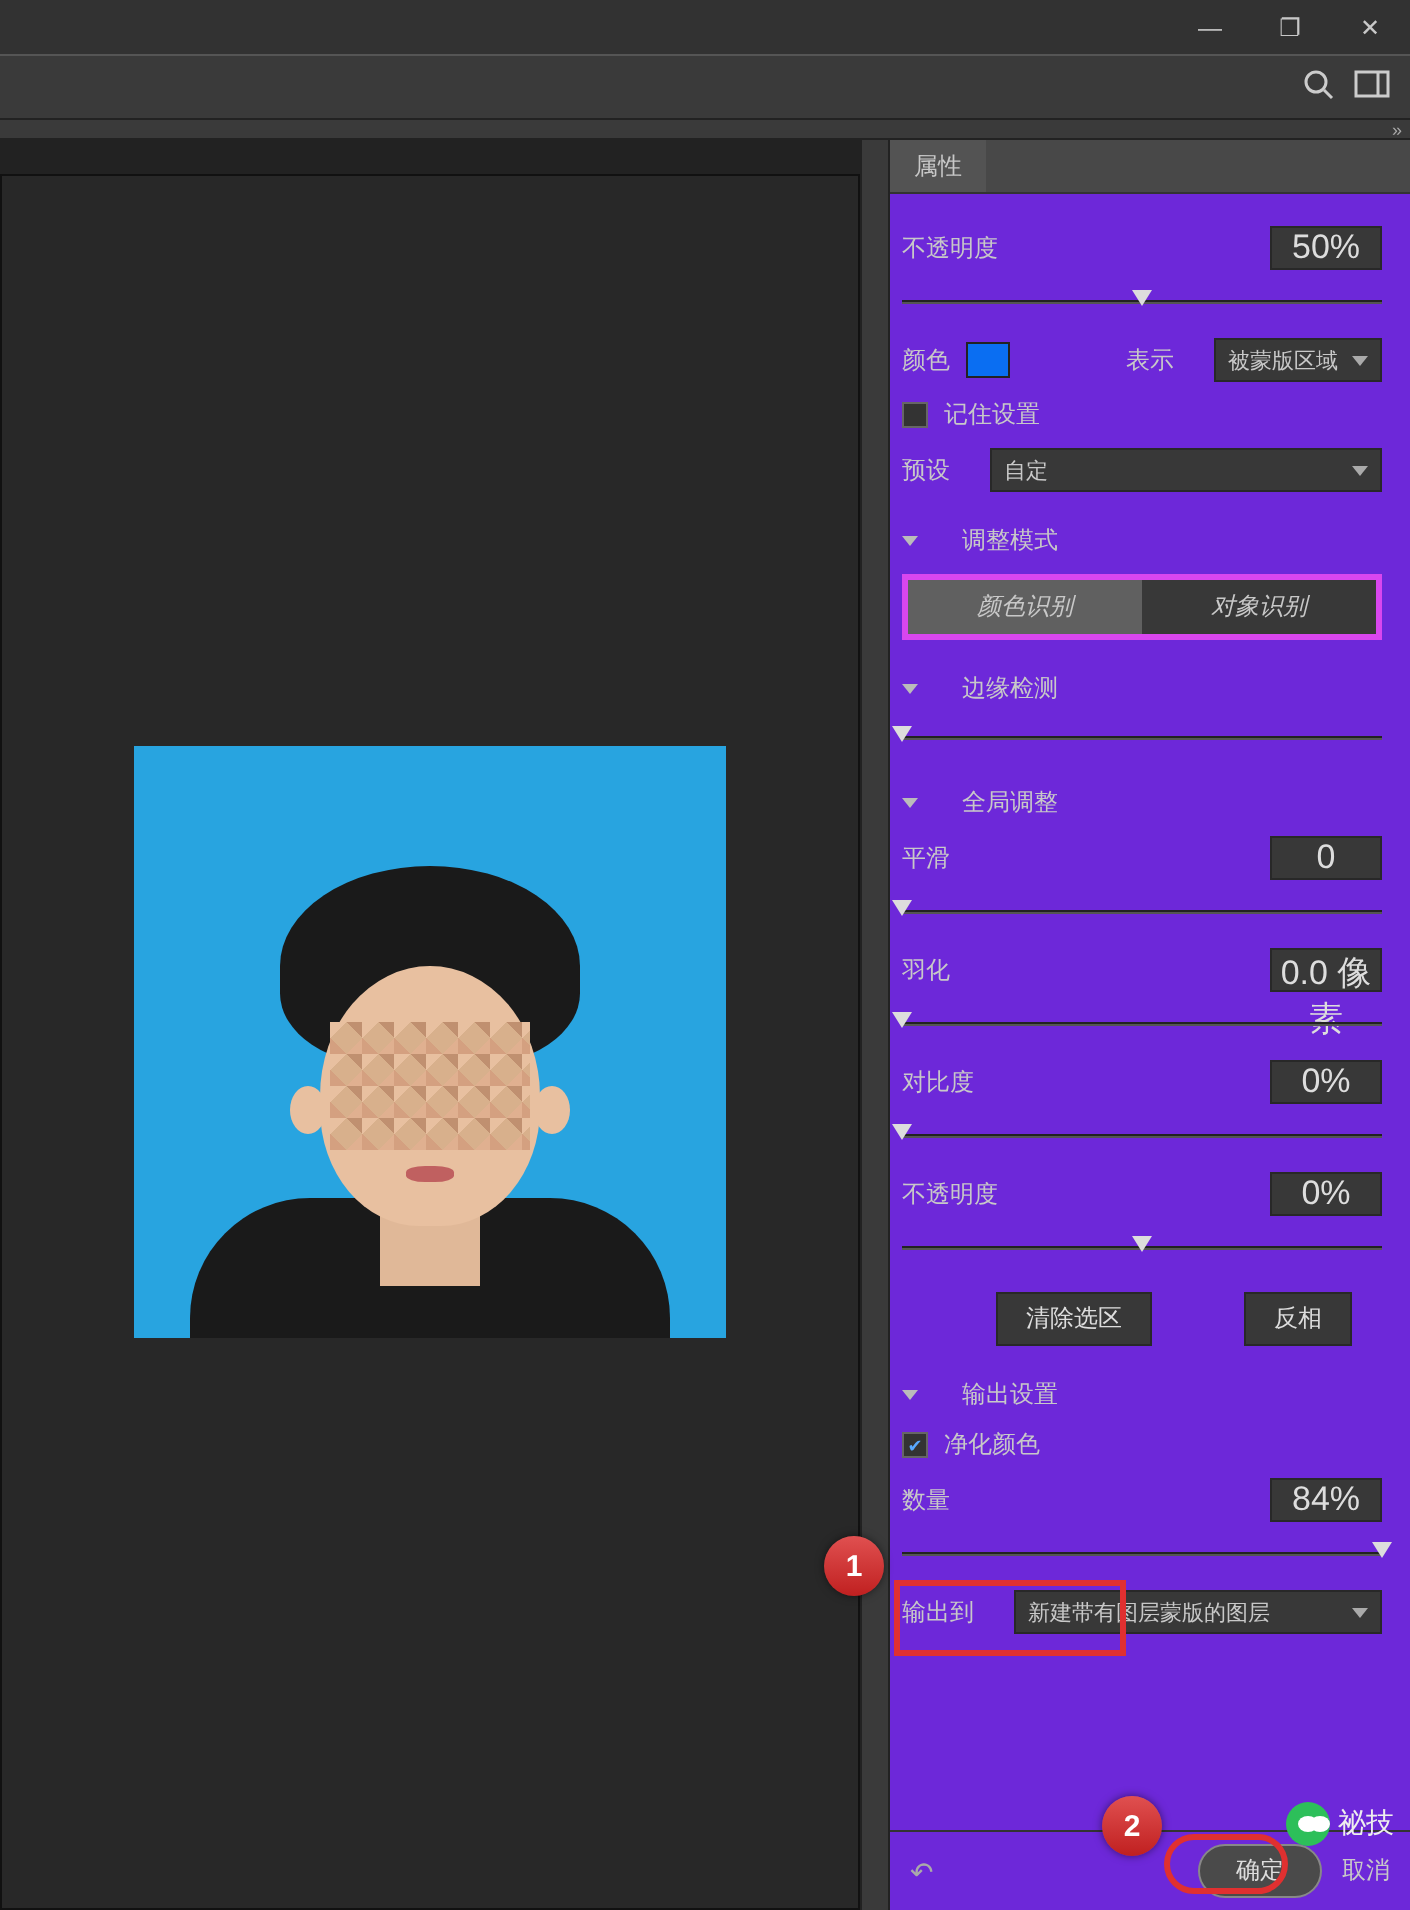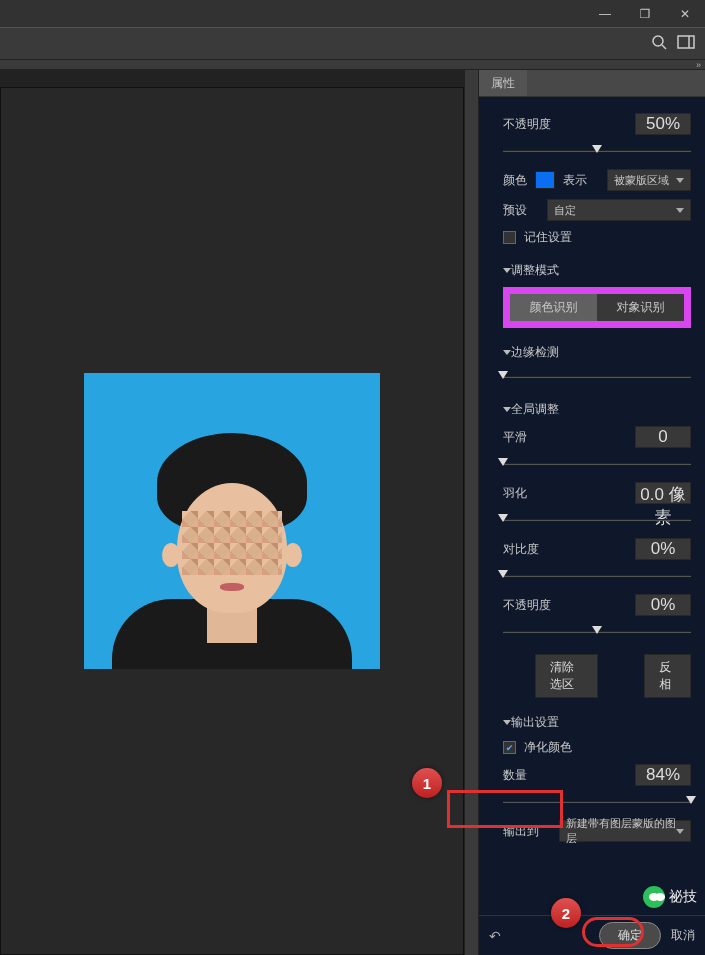--- a/index.html
+++ b/index.html
@@ -25,60 +25,60 @@
   background-image: 
    linear-gradient(45deg,#d4a080 25%,transparent 25%),
    linear-gradient(-45deg,#e0b090 25%,transparent 25%),
    linear-gradient(45deg,transparent 75%,#c09070 75%),
    linear-gradient(-45deg,transparent 75%,#e8c0a0 75%);
   background-size:16px 16px; background-color:#d8b08c;}
 .mouth{position:absolute;top:210px;left:50%;transform:translateX(-50%);width:24px;height:8px;background:#c06060;border-radius:40%;}
 .neck { position: absolute; top: 230px; left: 50%; transform: translateX(-50%); width: 50px; height: 40px; background: #e0b898; }
 .shirt { position: absolute; bottom: 0; left: 50%; transform: translateX(-50%); width: 240px; height: 70px; background: #1a1a1a; border-radius: 60px 60px 0 0; }
 
-.panel { width: 227px; background: #0f172a; border-left: 1px solid #222; display: flex; flex-direction: column; }
+.panel { width: 261px; background: #6d28d9; border-left: 1px solid #222; display: flex; flex-direction: column; }
 .panel-tab { height: 27px; background: #484848; display: flex; align-items: stretch; border-bottom: 1px solid #333; }
 .tab-active { background: #535353; padding: 0 12px; display: flex; align-items: center; font-size: 12px; }
-.panel-body { flex: 1; overflow-y: auto; padding: 8px 14px 8px 24px; }
+.panel-body { flex: 1; overflow-y: auto; padding: 8px 14px 8px 6px; }
 .panel-body::-webkit-scrollbar{width:10px;} .panel-body::-webkit-scrollbar-thumb{background:#666;}
 
 .row { display: flex; align-items: center; margin: 8px 0; gap: 8px; font-size: 12px; }
 .label { flex-shrink: 0; color: #c8c8c8; }
 .input-num { width: 56px; height: 22px; background: #383838; border: 1px solid #282828; color: #ddd; text-align: center; font-size: 17px; margin-left: auto; }
 .slider { flex: 1; height: 16px; position: relative; display:flex; align-items:center; }
 .slider-track { width: 100%; height: 2px; background: #333; border-top:1px solid #222; border-bottom:1px solid #555; }
 .slider-thumb { position: absolute; top: 2px; width: 0; height: 0; border-left: 5px solid transparent; border-right: 5px solid transparent; border-top: 8px solid #ddd; transform: translateX(-50%); }
 .slider-row{margin:0 0 10px 0;}
 
 .color-swatch { width: 22px; height: 18px; background: #0a6ef2; border: 1px solid #222; }
 .dropdown { flex: 1; height: 22px; background: #383838; border: 1px solid #282828; display: flex; align-items: center; padding: 0 6px; font-size: 11px; position: relative; margin-left: 12px; }
 .dropdown::after { content: ""; position: absolute; right: 6px; border-left: 4px solid transparent; border-right: 4px solid transparent; border-top: 5px solid #aaa; }
 .checkbox { width: 13px; height: 13px; background: #333; border: 1px solid #666; display: inline-flex; align-items: center; justify-content: center; font-size: 9px; color: #58a8ff; }
 
-.section-head { display: flex; align-items: center; gap: 0; margin: 16px 0 8px 0; font-size: 12px; }
+.section-head { display: flex; align-items: center; gap: 22px; margin: 16px 0 8px 0; font-size: 12px; }
 .chev { width: 0; height: 0; border-left: 4px solid transparent; border-right: 4px solid transparent; border-top: 5px solid #bbb; }
 
-.seg { display: flex; border: 7px solid #d946ef; }
+.seg { display: flex; border: 3px solid #d946ef; font-style: italic; }
 .seg-btn { flex: 1; text-align: center; padding: 5px 0; background: #383838; font-size: 12px; }
 .seg-btn.active { background: #606060; }
 
 .btn { background: #383838; border: 1px solid #282828; padding: 4px 14px; font-size: 12px; color: #ddd; margin-left: 32px; }
 .btn-row { display: flex; justify-content: center; gap: 14px; margin: 14px 0; }
 
 .foot { display: flex; align-items: center; gap: 10px; padding: 6px 10px; border-top: 1px solid #333; }
 .foot .btn.primary { border-radius: 20px; padding: 4px 18px; border:1px solid #888; background:#4a4a4a;text-align:right; }
 .reset-icon{ font-size:14px; color:#aaa; }
 
 .hl-red { border: 3px solid #e03030; }
 .hl1 { position: absolute; left: 447px; top: 790px; width: 116px; height: 38px; pointer-events:none; }
 .hl2 { position: absolute; left: 582px; top: 917px; width: 62px; height: 30px; pointer-events:none; border-radius:18px; }
 .badge { position: absolute; width: 30px; height: 30px; border-radius: 50%; background: linear-gradient(#e05050,#c02020); color: #fff; display: flex; align-items: center; justify-content: center; font-weight: bold; font-size: 15px; box-shadow: 0 0 4px rgba(0,0,0,.5); }
 .b1 { left: 412px; top: 768px; } .b2 { left: 551px; top: 898px; }
 
-.watermark { position: absolute; right: 8px; bottom: 47px; display: flex; align-items: center; gap: 4px; color: #eee; font-size: 14px; }
+.watermark { position: absolute; right: 8px; bottom: 32px; display: flex; align-items: center; gap: 4px; color: #eee; font-size: 14px; }
 .wm-dot{width:22px;height:22px;border-radius:50%;background:#2dbf5a;display:flex;align-items:center;justify-content:center;}
 .wm-dot::after{content:"";width:10px;height:8px;border-radius:50%;background:#fff;box-shadow:6px 0 0 #fff;}
 </style>
 </head>
 <body>
 
 <div class="titlebar">
   <div class="win-btn">—</div>
   <div class="win-btn">❐</div>
   <div class="win-btn">✕</div>
@@ -139,29 +139,29 @@
       <div class="row">
         <span class="label">颜色</span>
         <span class="color-swatch"></span>
         <span class="label" style="margin-left:auto">表示</span>
         <div class="dropdown" style="flex:0 0 84px">
             <span>被蒙版区域</span>
           </div>
       </div>
 
       <div class="row">
+        <span class="checkbox"></span>
+        <span class="label">记住设置</span>
+      </div>
+
+      <div class="row">
         <span class="label">预设</span>
         <div class="dropdown">
             <span>自定</span>
           </div>
-      </div>
-
-      <div class="row">
-        <span class="checkbox"></span>
-        <span class="label">记住设置</span>
       </div>
 
       <div class="section-head">
           <span class="chev"></span>
           <span>调整模式</span>
         </div>
       <div class="seg">
         <div class="seg-btn active">颜色识别</div>
         <div class="seg-btn">对象识别</div>
       </div>

